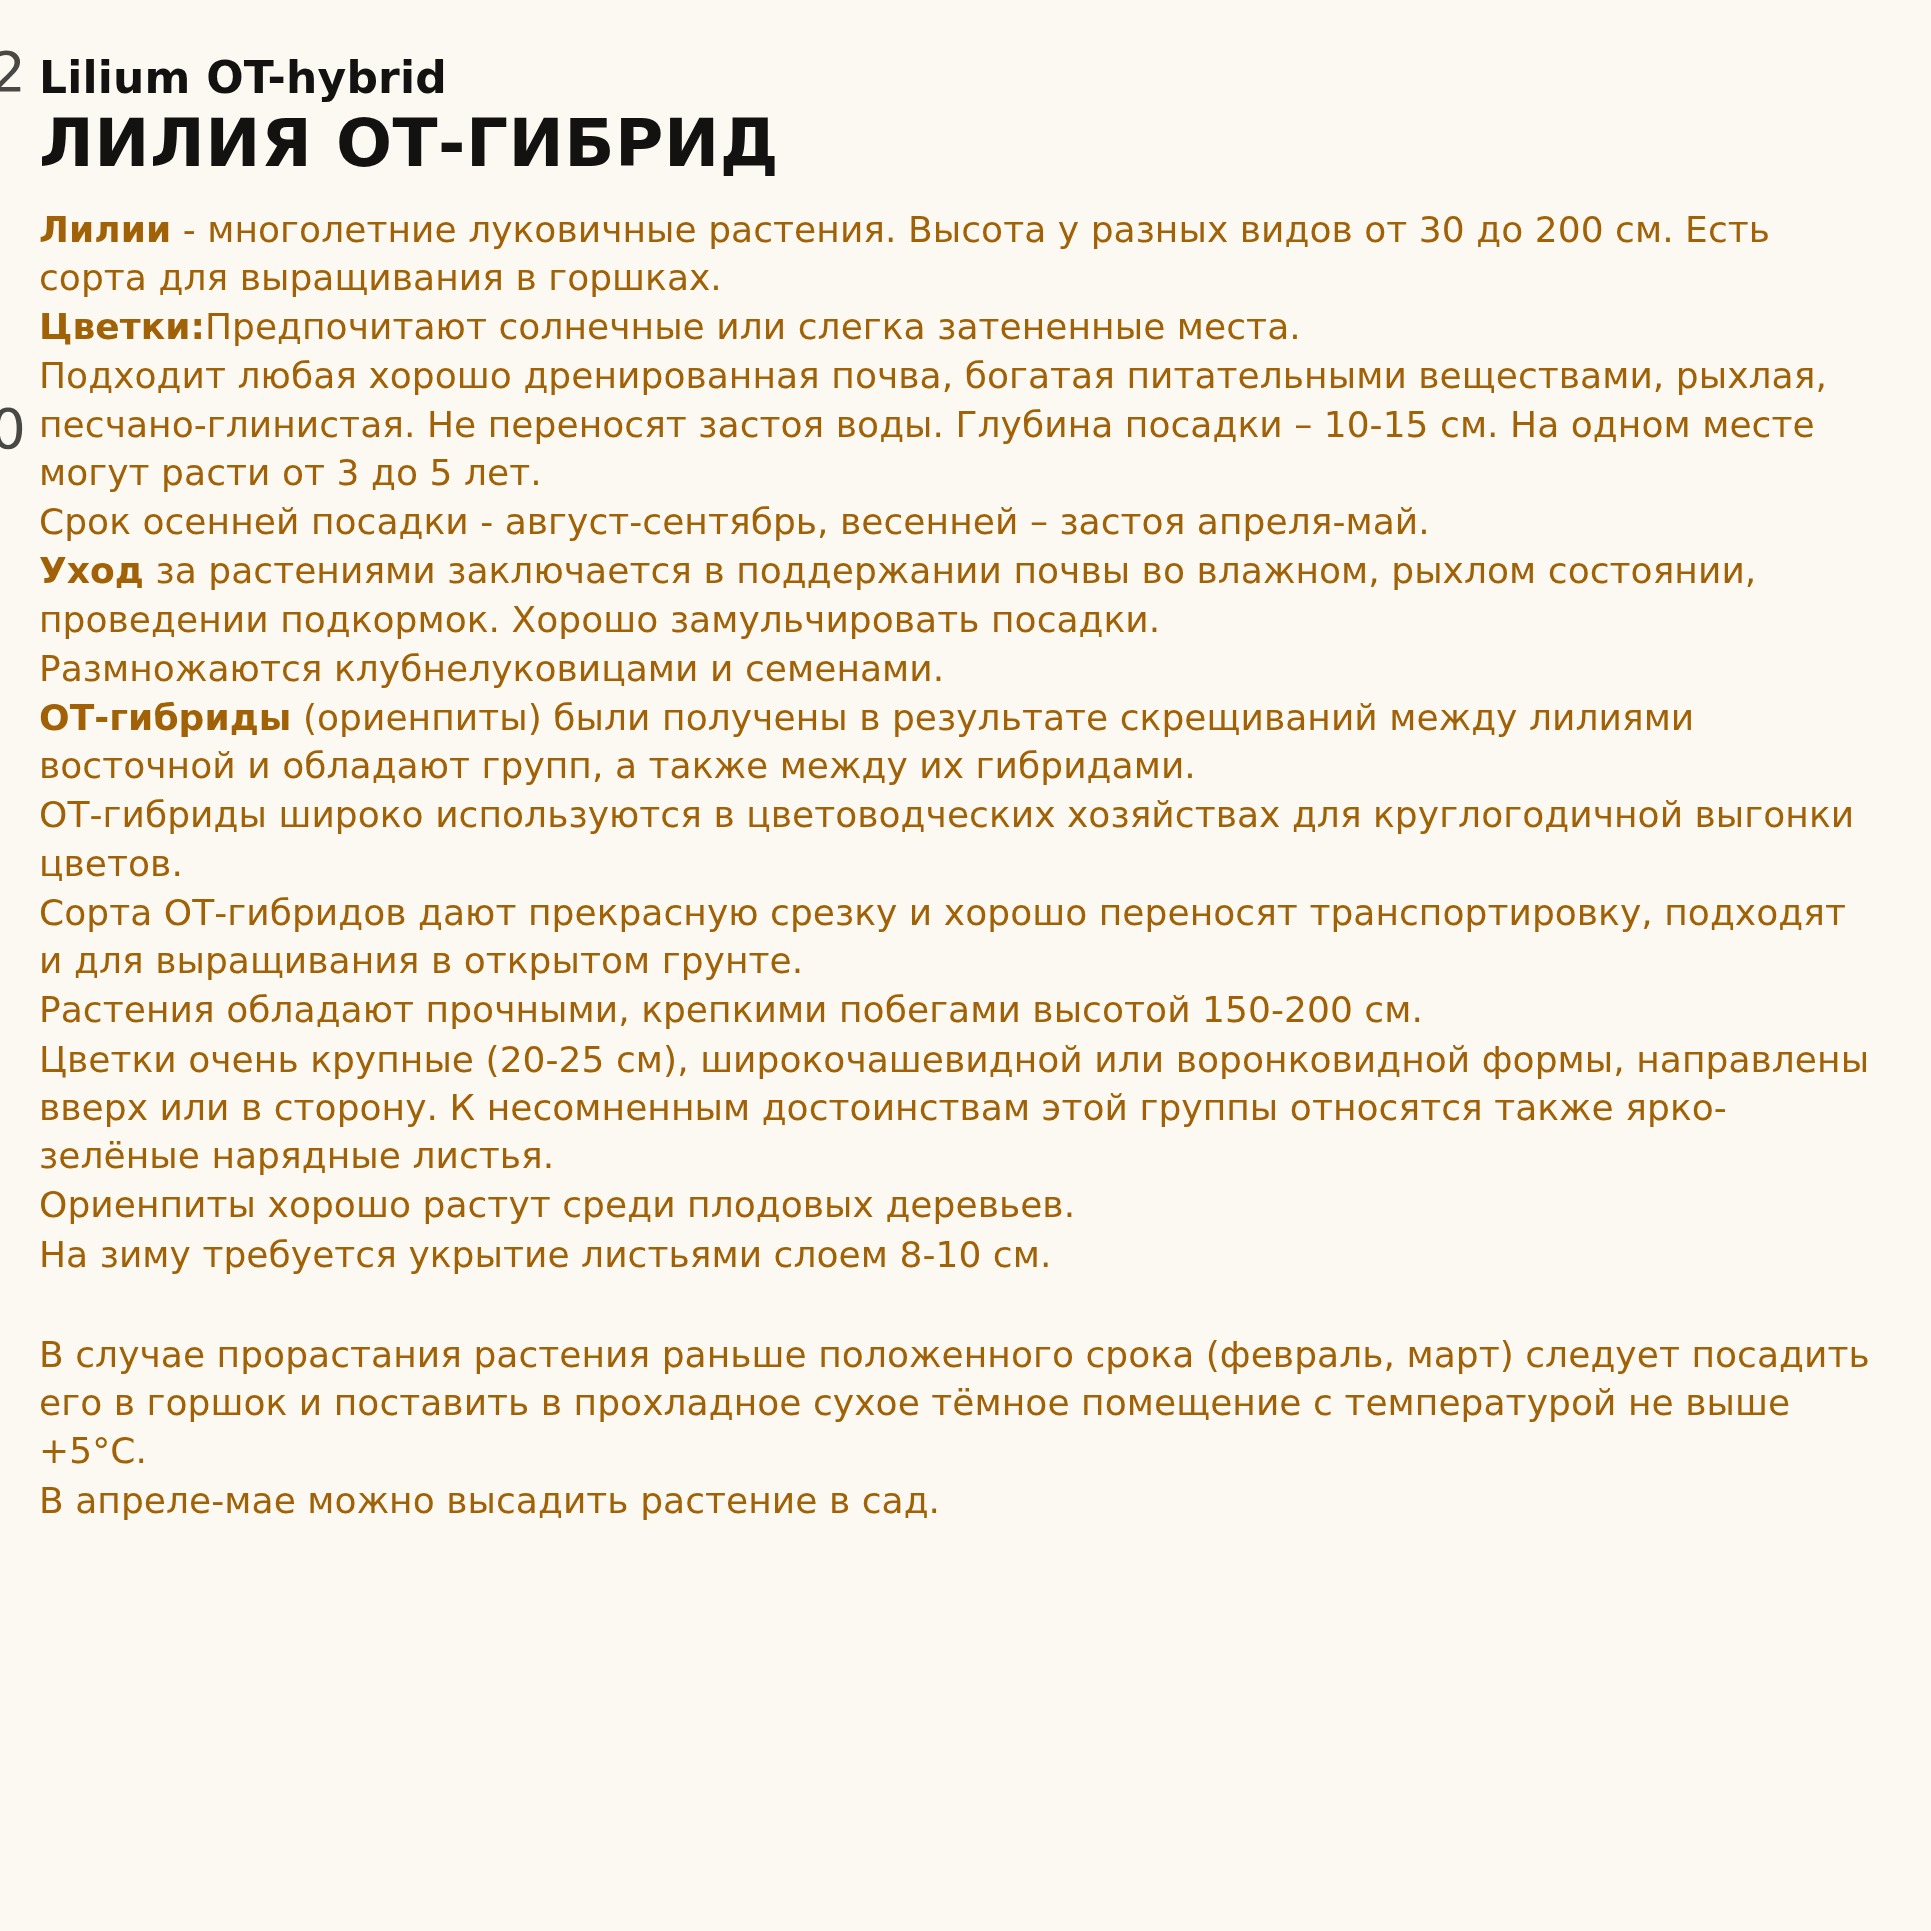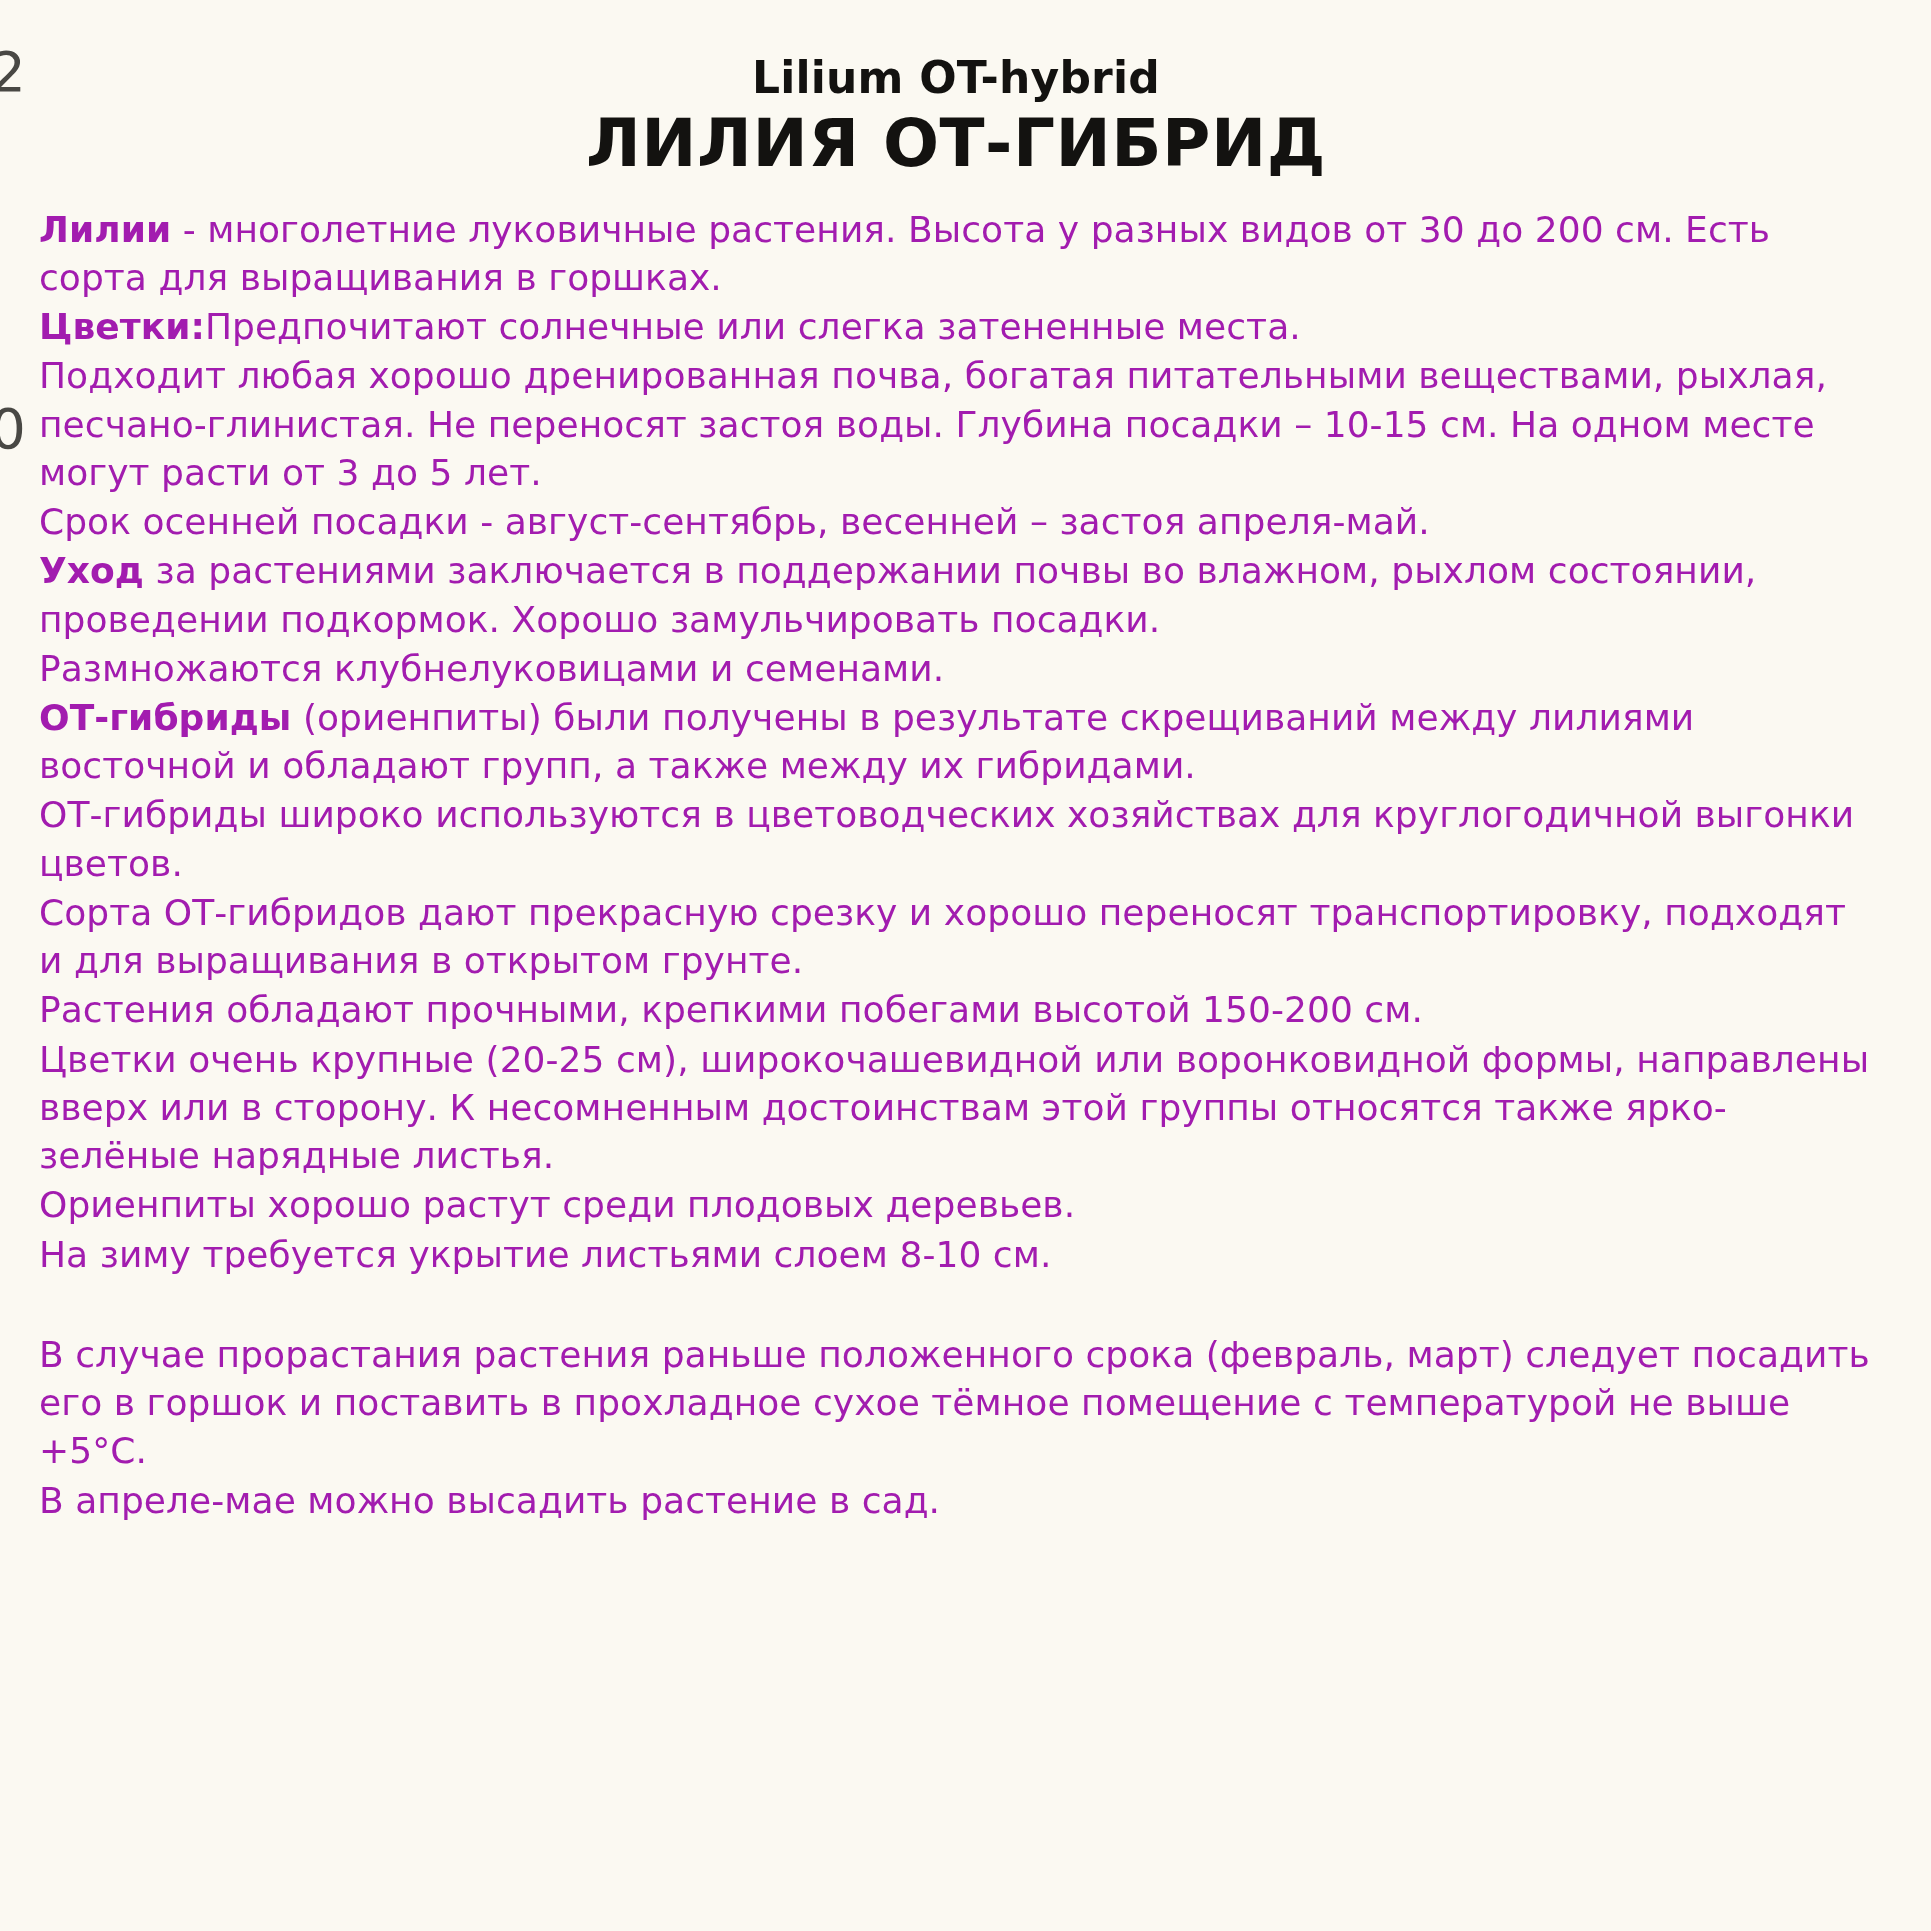--- a/index.html
+++ b/index.html
@@ -34,21 +34,20 @@
     font-family: "DejaVu Sans", "Liberation Sans", sans-serif;
     font-size: 56px;
     color: #2a2a26;
     opacity: 0.85;
     left: -9.7px;
   }
   .edge-mark.m1 { top: 39px; }
   .edge-mark.m2 { top: 396px; }
 
   .title-block {
-    text-align: center;
     margin: 0 0 25px 0;
   }
   .title-latin {
     font-size: 44px;
     font-weight: bold;
     letter-spacing: 0.2px;
     line-height: 1.12;
     margin: 0 0 5.8px 0;
     color: #131210;
   }
@@ -57,21 +56,21 @@
     font-weight: bold;
     letter-spacing: 0.5px;
     line-height: 1.1;
     margin: 0;
     color: #131210;
   }
 
   .body-text {
     font-size: 36px;
     line-height: 1.34;
-    color: #a21caf;
+    color: #a16207;
     letter-spacing: 0.05px;
   }
   .para {
     margin: 0 0 1px 0;
     text-align: left;
   }
   .para.gap-before {
     margin-top: 52px;
   }
   .lead {

